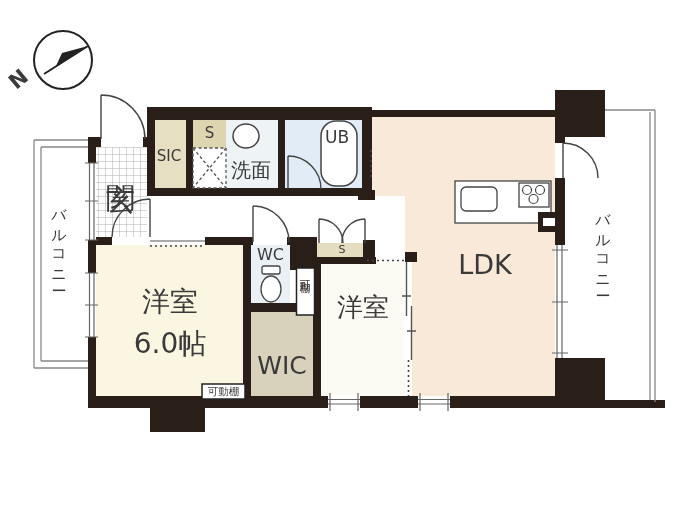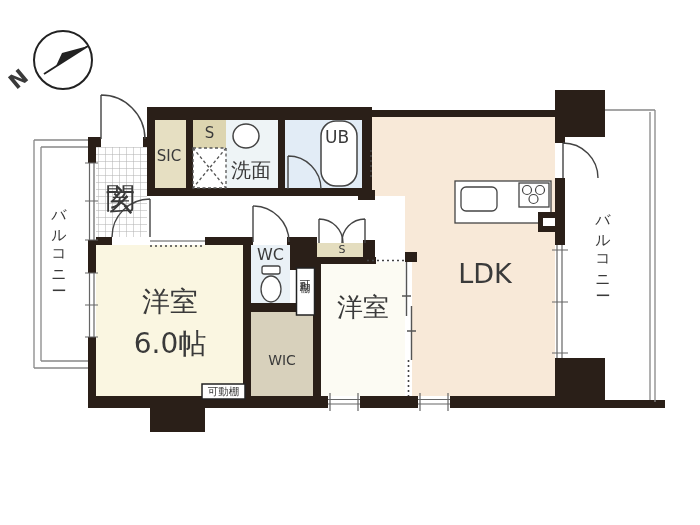--- a/index.html
+++ b/index.html
@@ -148,26 +148,26 @@
 <div class="lbl vert" style="left:51px;top:198px;font-size:15px;letter-spacing:4px;">バルコニー</div>
 <div class="lbl vert" style="left:595px;top:203px;font-size:15px;letter-spacing:4px;">バルコニー</div>
 
 <div class="lbl vert" style="left:106px;top:160px;font-size:29px;letter-spacing:2px;">玄関</div>
 
 <div class="lbl ctr" style="left:152px;top:149px;width:34px;font-size:15px;">SIC</div>
 <div class="lbl ctr" style="left:193px;top:126px;width:33px;font-size:15px;">S</div>
 <div class="lbl ctr" style="left:224px;top:160px;width:54px;font-size:20px;">洗面</div>
 <div class="lbl ctr" style="left:285px;top:129px;width:34px;font-size:17px;padding-left:35px;">UB</div>
 <div class="lbl ctr" style="left:251px;top:247px;width:39px;font-size:16px;">WC</div>
-<div class="lbl ctr" style="left:251px;top:353px;width:62px;font-size:14px;">WIC</div>
+<div class="lbl ctr" style="left:251px;top:353px;width:62px;font-size:25px;">WIC</div>
 <div class="lbl ctr" style="left:317px;top:244px;width:50px;font-size:11px;">S</div>
 
 <div class="lbl vert" style="left:300px;top:272px;font-size:10.5px;letter-spacing:1px;">可動棚</div>
 <div class="lbl ctr" style="left:202px;top:386px;width:43px;font-size:10.5px;">可動棚</div>
 
-<div class="lbl ctr" style="left:430px;top:260px;width:110px;font-size:27px;">LDK</div>
+<div class="lbl ctr" style="left:430px;top:251px;width:110px;font-size:27px;">LDK</div>
 
 <div class="lbl ctr" style="left:103px;top:288px;width:134px;font-size:28px;">洋室</div>
 <div class="lbl ctr" style="left:103px;top:322px;width:134px;font-size:28px;margin-top:8px;">6.0帖</div>
 
 <div class="lbl ctr" style="left:319px;top:294px;width:88px;font-size:26px;">洋室</div>
 
 </div>
 
 </body></html>

